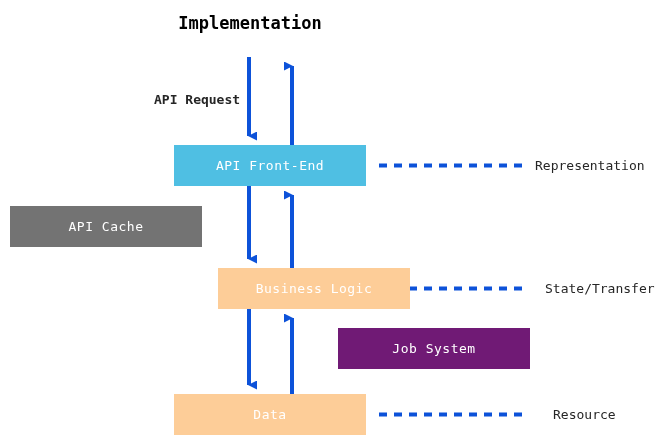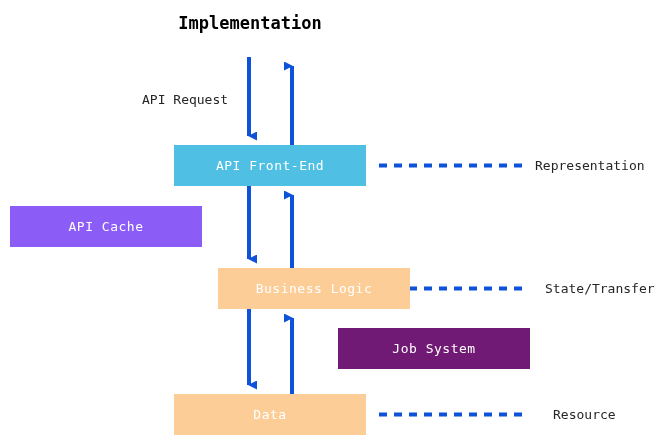--- a/index.html
+++ b/index.html
@@ -52,21 +52,21 @@
     top: 145px;
     width: 192px;
     height: 41px;
     background: #4fbfe3;
   }
   .node-api-cache {
     left: 10px;
     top: 206px;
     width: 192px;
     height: 41px;
-    background: #8b5cf6;
+    background: #737373;
   }
   .node-business-logic {
     left: 174px;
     top: 268px;
     width: 192px;
     height: 41px;
     background: #fdcd98;
     margin-left: 44px;
   }
   .node-data-cache {
@@ -91,21 +91,21 @@
     background: #fdcd98;
   }
 
   .edge-label {
     position: absolute;
     font-family: "DejaVu Sans Mono", "Liberation Mono", monospace;
     font-size: 13px;
     color: #262626;
     white-space: nowrap;
   }
-  .label-api-request { left: 142px; top: 92px; }
+  .label-api-request { left: 154px; top: 92px; font-weight: bold; }
   .label-api-response { left: 299px; top: 92px; }
 
   .side-label {
     position: absolute;
     font-family: "DejaVu Sans Mono", "Liberation Mono", monospace;
     font-size: 13px;
     color: #262626;
     white-space: nowrap;
   }
   .label-representation { left: 535px; top: 158px; }

